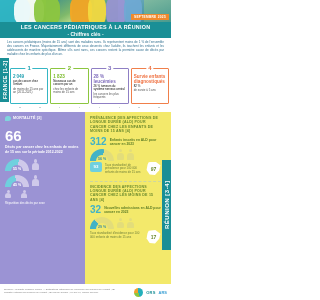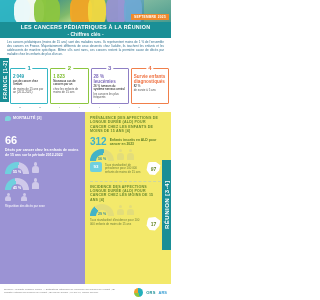--- a/index.html
+++ b/index.html
@@ -107,21 +107,21 @@
     text-transform:uppercase;
   }
   .panel-left .sec-head{ color:#ffffff; }
   .panel-right .sec-head{ color:#6b8a2e; }
 
   .bubble-ico{
     width:6px;height:5px;border-radius:3px 3px 3px 0;
     background:#7fd4dd; flex:none; margin-top:.2px;
   }
 
-  .bignum{ font-size:11px; font-weight:bold; color:#ffffff; line-height:1; margin-top:14px;}
+  .bignum{ font-size:15px; font-weight:bold; color:#ffffff; line-height:1; margin-top:7px;}
   .panel-left .lead{ font-size:3.5px; font-weight:bold; line-height:1.35; margin-top:2px; color:#fff;}
 
   .yellow-row{ display:flex; align-items:flex-start; gap:3px; margin-top:3px;}
   .ynum{ font-size:10px; font-weight:bold; color:#43b3c6; line-height:1;}
   .ytxt{ font-size:3.4px; font-weight:bold; color:#5d7d26; line-height:1.25; padding-top:1px;}
 
   
   .gauge-wrap{ display:flex; align-items:center; gap:3px; margin-top:4px;}
   .gauge{
     position:relative; width:24px; height:12px; overflow:hidden;
@@ -339,20 +339,24 @@
       <div class="v">97</div>
     </div>
   </div>
 
   <div class="divider"></div>
 
   <div class="sec-head">
     <span>INCIDENCE DES AFFECTIONS LONGUE DURÉE (ALD) POUR CANCER CHEZ LES MOINS DE 15 ANS [4]</span>
   </div>
 
+  <div class="yellow-row">
+    <span class="ynum">32</span>
+    <span class="ytxt">Nouvelles admissions en ALD pour cancer en 2023</span>
+  </div>
 
   <div style="display:flex;align-items:center;gap:3px;margin-top:2px;">
     <div class="gauge">
       <div class="ring" style="background:conic-gradient(from 270deg,#43b3c6 0deg 52deg,#e3dd7a 52deg 180deg,transparent 180deg 360deg);"></div>
       <div class="hole"></div>
       <div class="val">29 %</div>
     </div>
     <div class="person">
       <div class="head" style="background:#e3dd7a;"></div>
       <div class="body" style="background:#e3dd7a;"></div>

